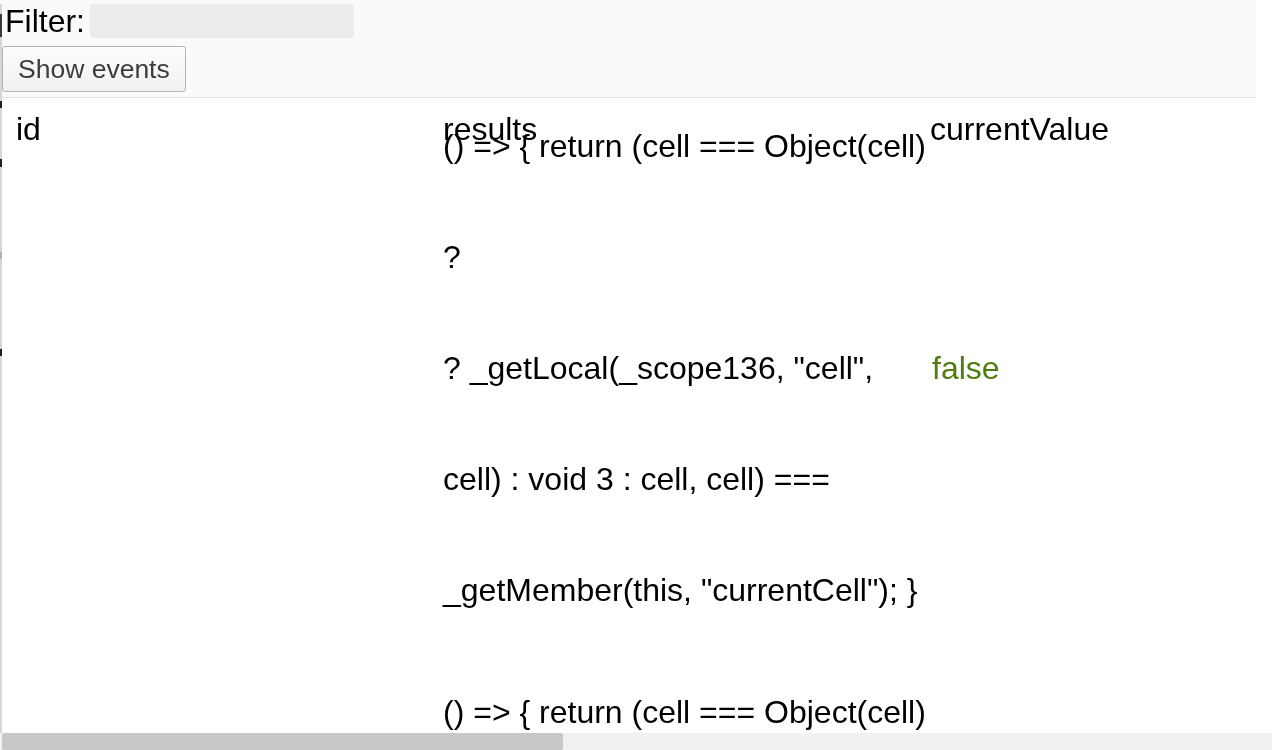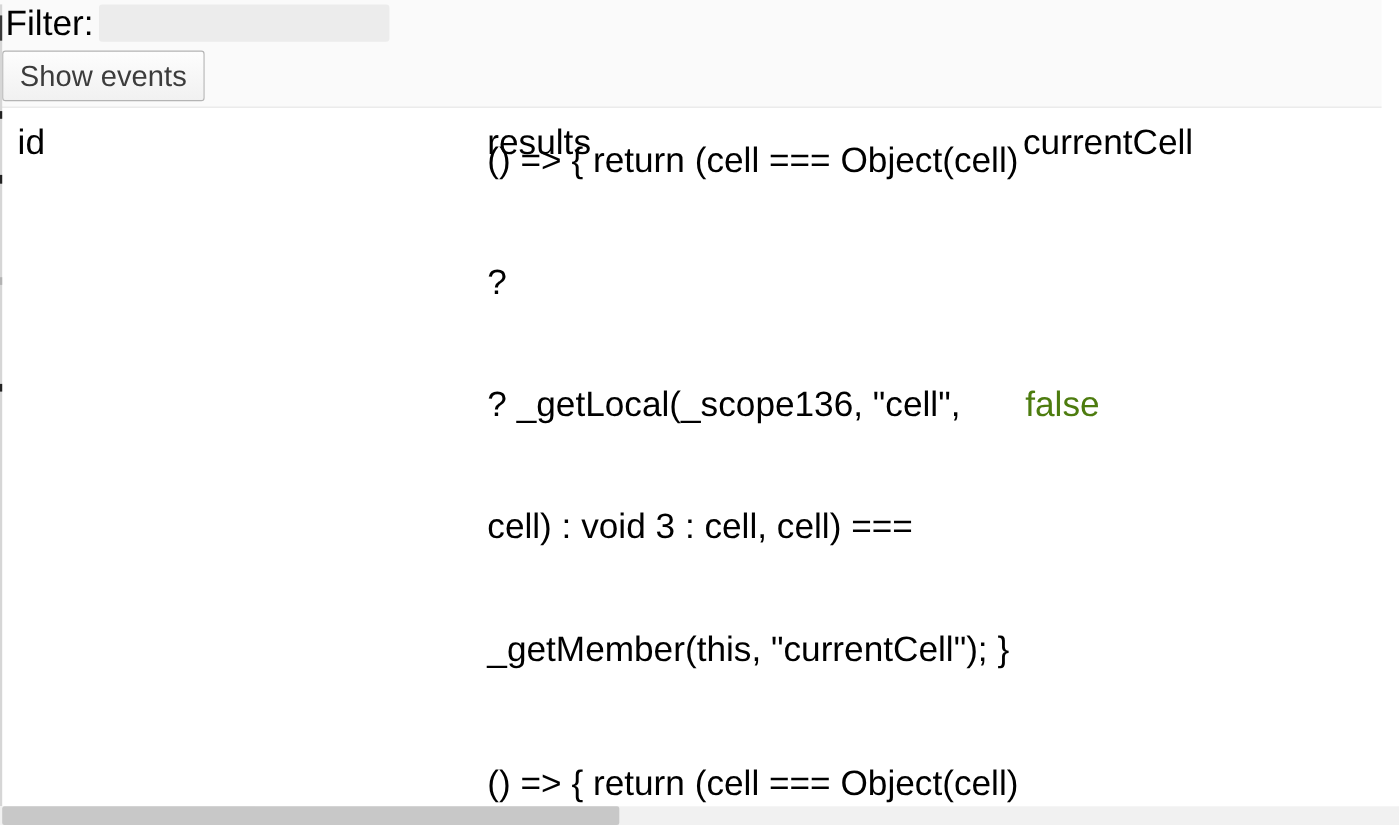--- a/index.html
+++ b/index.html
@@ -103,21 +103,21 @@
   <span class="filter-label">Filter:</span>
   <input class="filter-input" type="text" value="" style="">
   <button class="show-events-btn">Show events</button>
 </div>
 
 <div class="table-area">
 
   <div>
     <span class="hdr-cell col-id">id</span>
     <span class="hdr-cell col-fn">results</span>
-    <span class="hdr-cell col-val">currentCell</span>
+    <span class="hdr-cell col-val">currentValue</span>
   </div>
 
   <div class="trow row1">
     <div class="cell-mid fn-cell">
       <div class="fn-line">() =&gt; { return (cell === Object(cell)</div>
       <div class="fn-line">?</div>
       <div class="fn-line">? _getLocal(_scope136, "cell",</div>
       <div class="fn-line">cell) : void 3 : cell, cell) ===</div>
       <div class="fn-line">_getMember(this, "currentCell"); }</div>
     </div>

